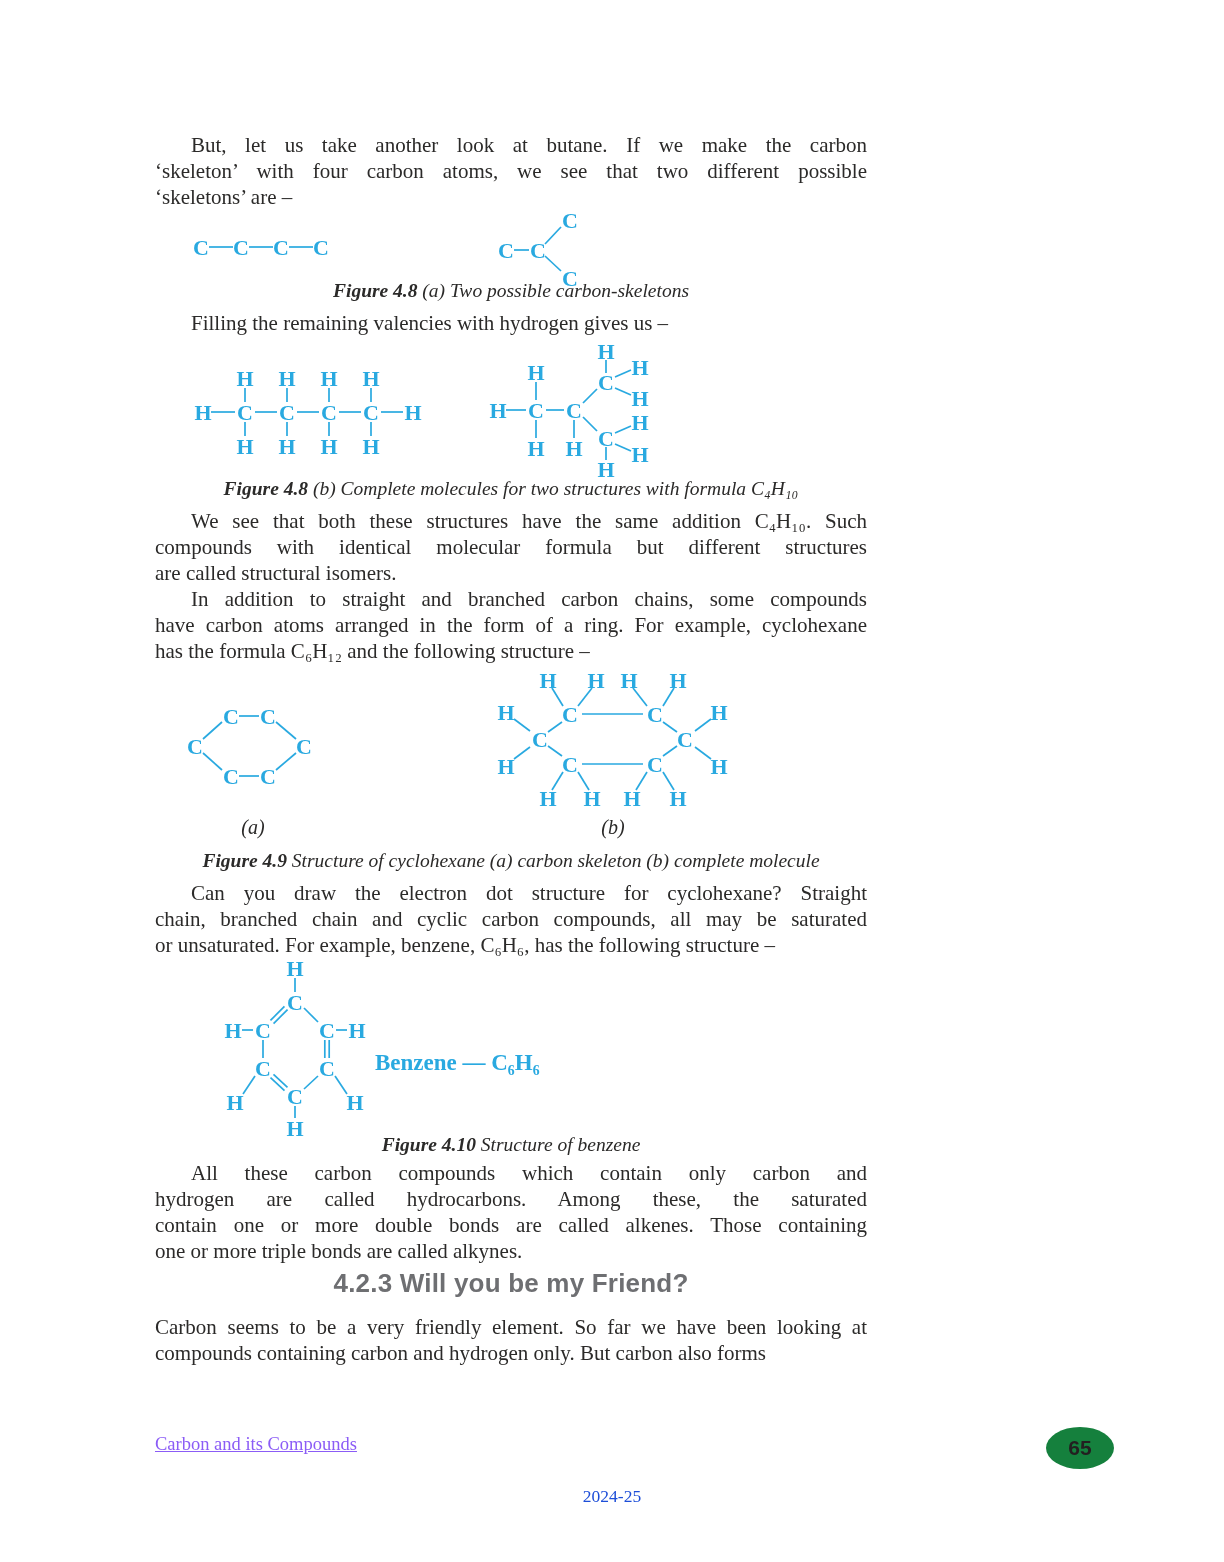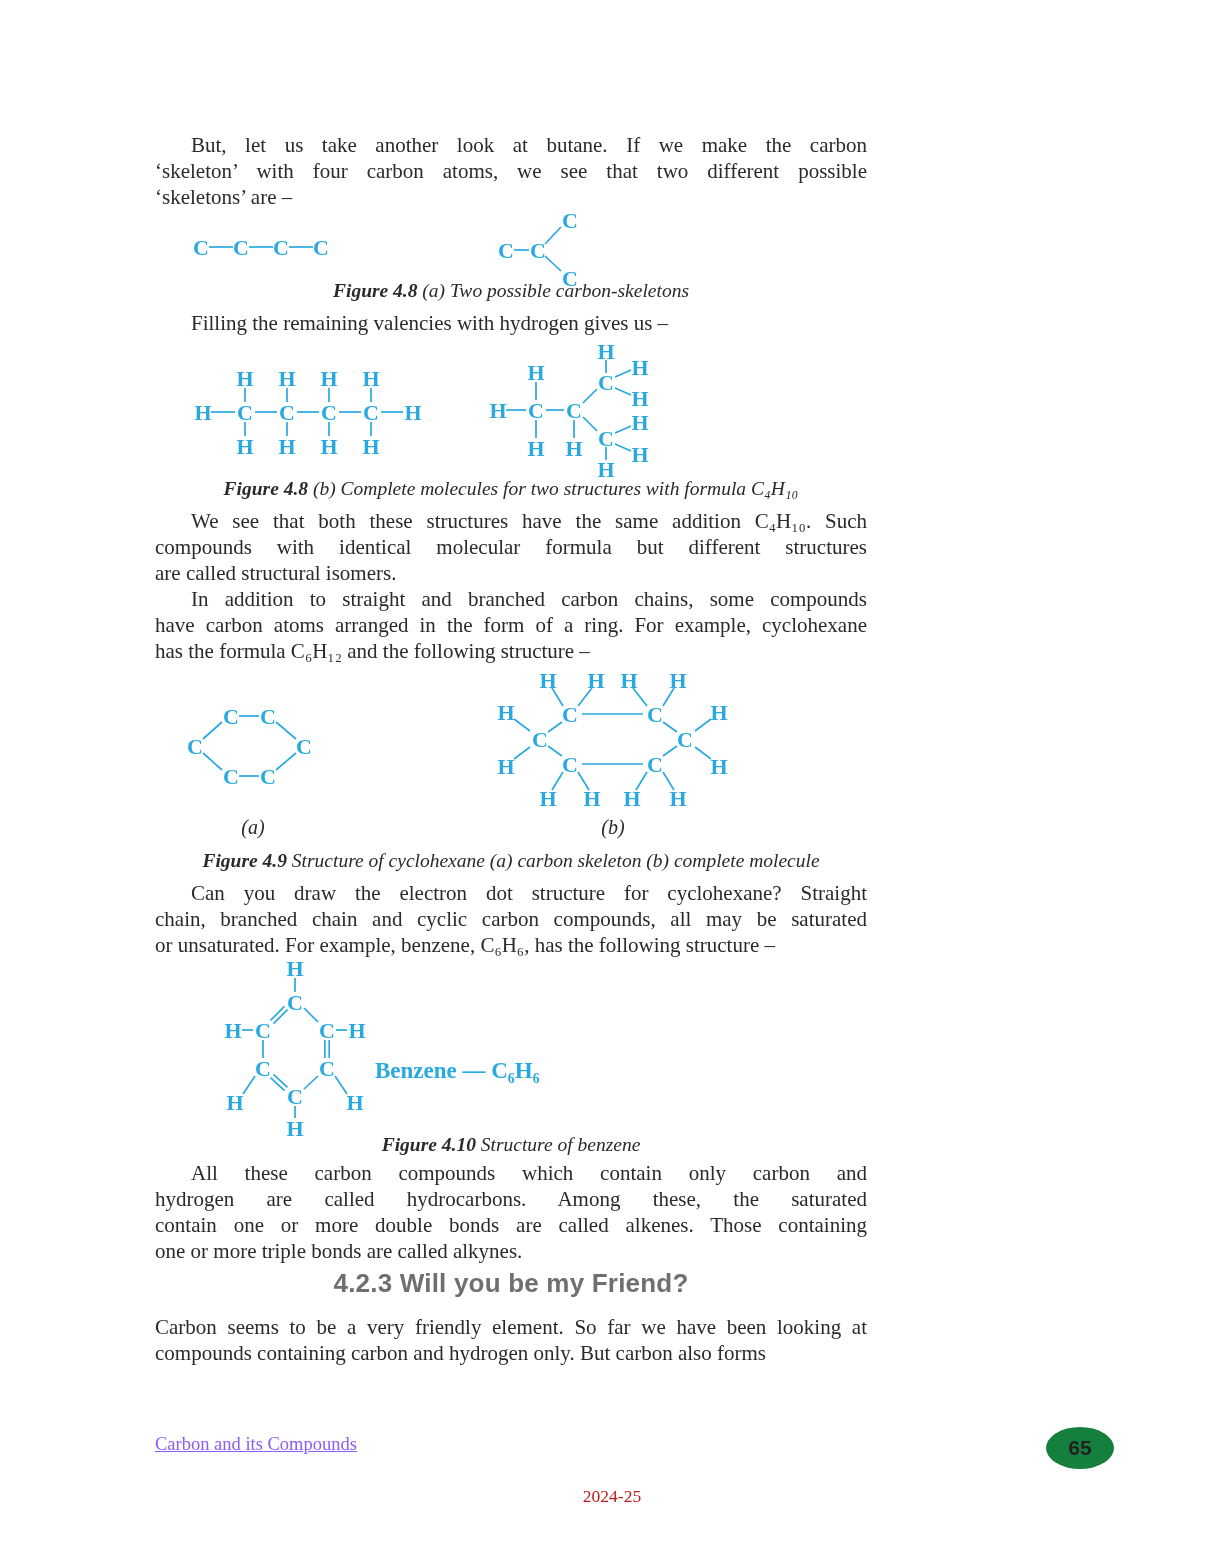--- a/index.html
+++ b/index.html
@@ -35,21 +35,21 @@
   }
   .m-top4 { margin-top:4px;text-align:center; } .m-top6 { margin-top:6px; } .m-top2 { margin-top:2px; }
   .m-top10 { margin-top:10px; } .m-topn2 { margin-top:-2px; }
 
   .footer-left { position:absolute; left:155px; top:1434px; font-size:18.5px; color:#8b5cf6;text-decoration:underline; }
   .page-badge {
     position:absolute; left:1046px; top:1427px; width:68px; height:42px; border-radius:50%;
     display:flex; align-items:center; justify-content:center;
     font-family:"Liberation Sans","DejaVu Sans",sans-serif; font-weight:bold; font-size:21px; color:#231f20;
   }
-  .footer-center { position:absolute; left:0; right:0; top:1486px; text-align:center; font-size:17.5px; color:#b91c1c; }
+  .footer-center { position:absolute; left:0; right:0; top:1486px; text-align:center; font-size:17.5px; color:#1d4ed8; }
 </style>
 </head>
 <body>
 
 <div class="page">
   <div class="column">
 
     <div style="margin-top:132px;">
       <div class="line ind">But, let us take another look at butane. If we make the carbon</div>
       <div class="line">‘skeleton’ with four carbon atoms, we see that two different possible</div>
@@ -265,21 +265,21 @@
             <text x="105" y="72" text-anchor="middle" dy="0.35em" fill="#29a9e0">C</text>
             <text x="135" y="72" text-anchor="middle" dy="0.35em" fill="#29a9e0">H</text>
             <text x="41" y="110" text-anchor="middle" dy="0.35em" fill="#29a9e0">C</text>
             <text x="105" y="110" text-anchor="middle" dy="0.35em" fill="#29a9e0">C</text>
             <text x="73" y="138" text-anchor="middle" dy="0.35em" fill="#29a9e0">C</text>
             <text x="73" y="170" text-anchor="middle" dy="0.35em" fill="#29a9e0">H</text>
             <text x="13" y="144" text-anchor="middle" dy="0.35em" fill="#29a9e0">H</text>
             <text x="133" y="144" text-anchor="middle" dy="0.35em" fill="#29a9e0">H</text>
           </svg>
         </div>
-      <div class="benzene-label" style="left: 220px; top: 100px; color: rgb(41, 169, 224);">Benzene — C₆H₆</div>
+      <div class="benzene-label" style="left: 220px; top: 92px; color: rgb(41, 169, 224);">Benzene — C₆H₆</div>
     </div>
     <div class="caption m-topn2">
       <span class="figlabel">Figure 4.10</span><span> Structure of benzene</span>
     </div>
 
     <div style="margin-top:2px;">
       <div class="line ind">All these carbon compounds which contain only carbon and</div>
       <div class="line">hydrogen are called hydrocarbons. Among these, the saturated</div>
       <div class="line">contain one or more double bonds are called alkenes. Those containing</div>
       <div class="line last">one or more triple bonds are called alkynes.</div>

